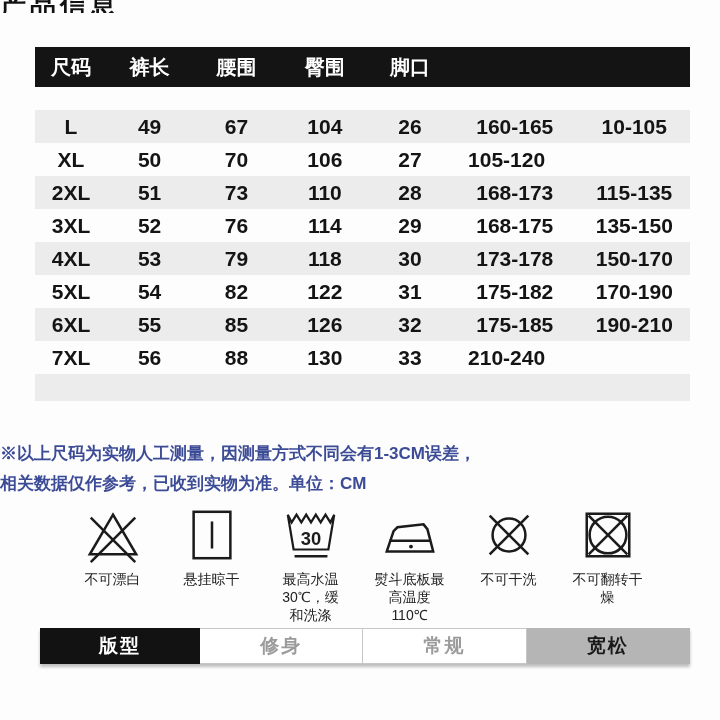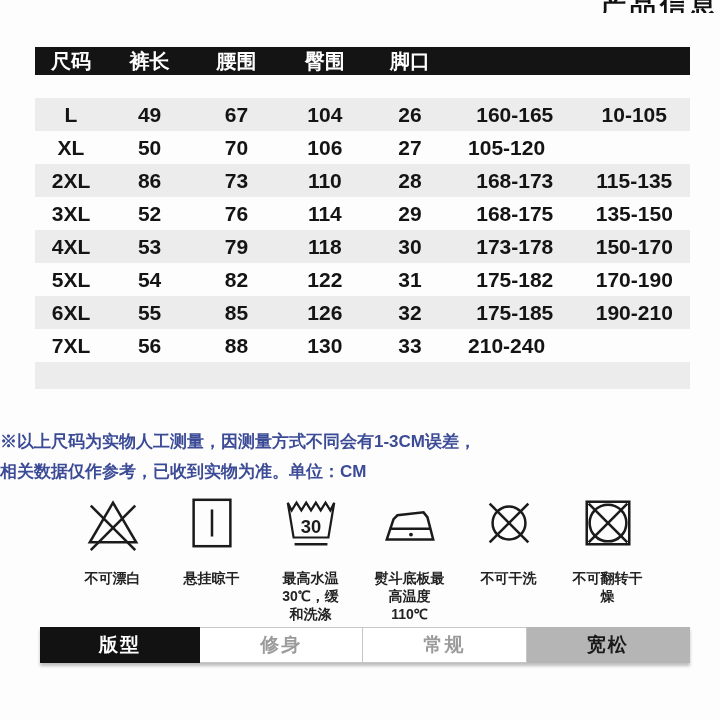--- a/index.html
+++ b/index.html
@@ -8,53 +8,53 @@
     background:#fdfdfd;
     font-family:"Liberation Sans", sans-serif;
     color:#1c1c1c;
     --note-color:#3c4b96;
     --header-bg:#141414;
     --stripe:#ececec;
     --fit-selected:#b5b5b5;
     --fit-muted:#9b9b9b;
   }
   
-  .title-clip { height:13px; overflow:hidden; text-align:right;text-decoration:underline; }
+  .title-clip { height:13px; overflow:hidden; text-align:left;text-decoration:underline; }
   .title-clip span { display:inline-block; margin-top:-16px; font-size:26px; font-weight:bold; letter-spacing:4px; color:#111; }
 
   
   .info-grid {
     margin:10px 0 0 65px;
     display:grid; grid-template-columns:325px auto; row-gap:14px;
     font-size:17px; font-weight:bold; color:#1c1c1c;
   }
   .info-item { white-space:nowrap; }
 
   
   .size-table { width:655px; margin:34px 0 0 35px; }
   .st-header {
-    display:flex; align-items:center; height:28px;
+    display:flex; align-items:center; height:40px;
     background:var(--header-bg); color:#fff;
     font-size:20px; font-weight:bold;
   }
   .st-gap { height:23px; }
   .st-row { display:flex; align-items:center; height:33px; font-size:21px; font-weight:bold; color:#141414; }
   .st-row.alt { background:var(--stripe); }
   .st-tail { height:27px; background:var(--stripe); }
   .st-cell { text-align:center; }
   .c0{width:11%} .c1{width:13%} .c2{width:13.5%} .c3{width:13.5%} .c4{width:12.5%} .c5{width:19.5%} .c6{width:17%}
 
   
   .note { margin-top:38px; font-size:17px; font-weight:bold; line-height:30px; color:var(--note-color); }
 
   
   .care-row { margin-top:4px; display:flex; justify-content:center; align-items:flex-start; }
   .care-item { width:97px; margin:0 1px; text-align:center; }
   .care-icon { height:64px; display:flex; align-items:center; justify-content:center; }
-  .care-label { margin-top:14px; font-size:14px; font-weight:bold; line-height:18px; white-space:pre-line; color:#222; }
+  .care-label { margin-top:3px; font-size:14px; font-weight:normal; line-height:18px; white-space:pre-line; color:#222; }
 
   
   .fit-bar { margin:4px 0 0 40px; width:650px; height:36px; display:flex; box-shadow:0 3px 3px rgba(0,0,0,0.25); }
   .fit-label {
     width:160px; background:#121212; color:#fff;
     display:flex; align-items:center; justify-content:center;
     font-size:19px; font-weight:bold; letter-spacing:2px;
   }
   .fit-option {
     flex:1; display:flex; align-items:center; justify-content:center;
@@ -96,21 +96,21 @@
         <div class="st-row">
           <div class="st-cell c0">XL</div>
           <div class="st-cell c1">50</div>
           <div class="st-cell c2">70</div>
           <div class="st-cell c3">106</div>
           <div class="st-cell c4">27</div>
           <div class="st-cell c6">105-120</div>
         </div>
         <div class="st-row alt">
           <div class="st-cell c0">2XL</div>
-          <div class="st-cell c1">86</div>
+          <div class="st-cell c1">51</div>
           <div class="st-cell c2">73</div>
           <div class="st-cell c3">110</div>
           <div class="st-cell c4">28</div>
           <div class="st-cell c5">168-173</div>
           <div class="st-cell c6">115-135</div>
         </div>
         <div class="st-row">
           <div class="st-cell c0">3XL</div>
           <div class="st-cell c1">52</div>
           <div class="st-cell c2">76</div>

